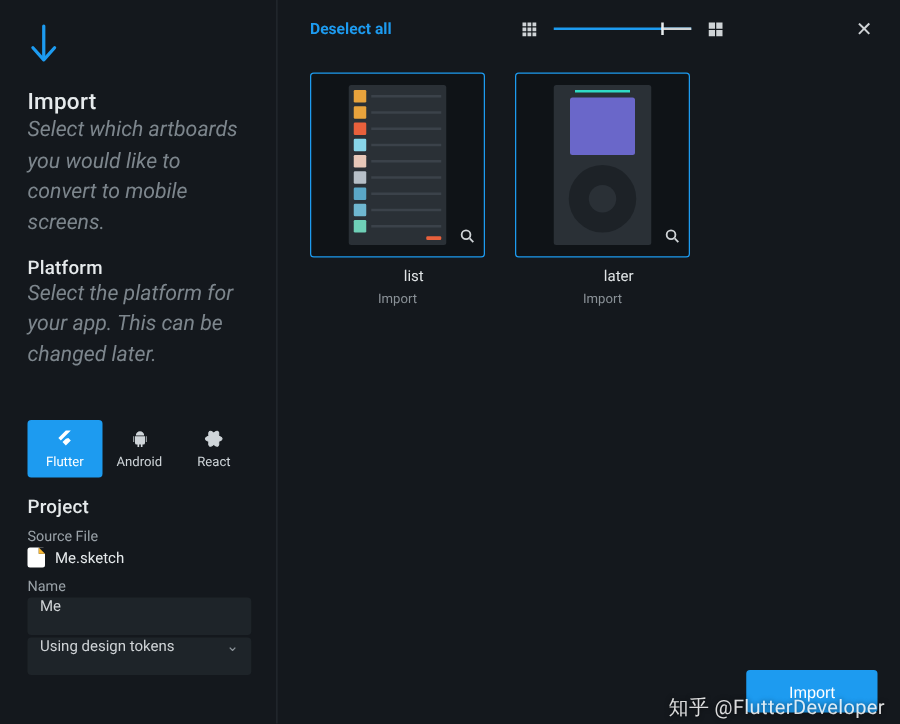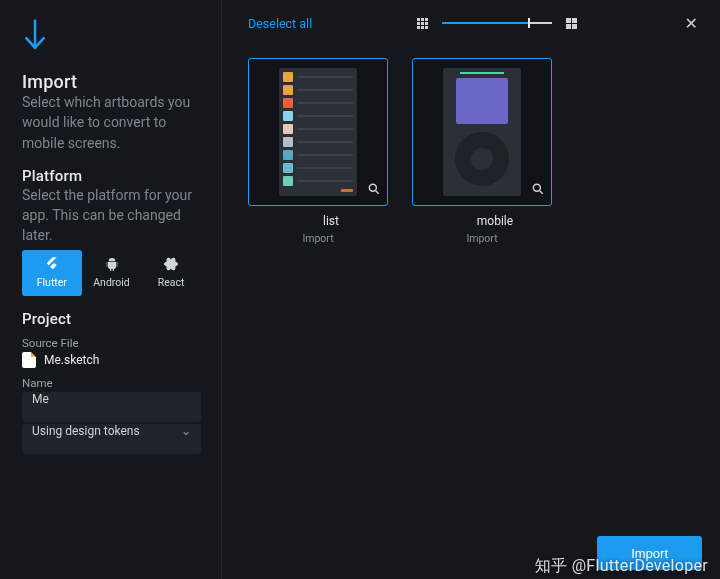--- a/index.html
+++ b/index.html
@@ -16,31 +16,32 @@
     width: 222px;
     padding: 18px 20px 18px 22px;
     display: flex;
     flex-direction: column;
     gap: 14px;
     border-right: 1px solid #242a30;
   }
   .logo svg { width: 26px; height: 36px; stroke: #1d9bf0; }
   h1.section-title { font-size: 18px; font-weight: 500; color: #e6eaec; letter-spacing: .2px; }
   h2.section-title { font-size: 15px; font-weight: 500; color: #e6eaec; letter-spacing: .2px; }
-  .section-desc { font-size: 14px; line-height: 1.45; color: #7d868d; }
+  .section-desc { font-size: 17px; line-height: 1.45; color: #7d868d; font-style: italic; }
   .platform-grid { display: flex; gap: 0; margin-top: 4px; }
   .plat-btn {
     flex: 1;
     display: flex; flex-direction: column; align-items: center; justify-content: center;
     gap: 4px;
     height: 46px;
     color: #cfd5d9;
     font-size: 10.5px;
     cursor: pointer;
     border-radius: 3px;
+    margin-top: 36px;
   }
   .plat-btn.selected { background: #1d9bf0; color: #fff; }
   .plat-btn svg, .plat-ico { width: 16px; height: 16px; fill: currentColor; }
   .field-label { font-size: 11.5px; color: #9aa2a8; margin-top: 8px; }
   .file-row { display: flex; align-items: center; gap: 8px; margin-top: 2px; }
   .file-ico {
     width: 14px; height: 16px; background: #fff; border-radius: 2px;
     position: relative;
   }
   .file-ico::after {
@@ -56,21 +57,21 @@
     margin-top: 2px;
   }
   .chev { color: #8e969c; }
   
   .main { flex: 1; display: flex; flex-direction: column; }
   .topbar {
     display: flex; align-items: center; gap: 14px;
     padding: 14px 20px 8px 26px;
     height: 40px;
   }
-  .link { color: #1d9bf0; font-size: 12.5px; cursor: pointer; }
+  .link { color: #1d9bf0; font-size: 12.5px; cursor: pointer; font-weight: bold; }
   .spacer { flex: 1; }
   .grid-ico { display: grid; grid-template-columns: repeat(3,3px); grid-template-rows: repeat(3,3px); gap: 1px; }
   .grid-ico span { background: #cfd3d6; }
   .grid-ico.big { grid-template-columns: repeat(2,5px); grid-template-rows: repeat(2,5px); gap: 1px; }
   .slider {
     width: 110px; height: 2px; background: #1d9bf0; position: relative;
   }
   .slider .rest { position: absolute; right: 0; top: 0; height: 2px; width: 22%; background: #cfd3d6; }
   .slider .thumb { position: absolute; top: -4px; left: 78%; width: 2px; height: 10px; background: #e8ecee; }
   .close { font-size: 16px; color: #cfd3d6; cursor: pointer; padding: 0 2px; }
@@ -272,21 +273,21 @@
               <div class="c"></div>
             </div>
         </div>
         <span class="zoom">
           <svg width="14" height="14" viewBox="0 0 24 24" fill="none" stroke="currentColor" stroke-width="2.5">
               <circle cx="10" cy="10" r="6"></circle>
               <path d="M15 15l5 5"></path>
             </svg>
         </span>
       </div>
-      <span class="title">mobile</span>
+      <span class="title">later</span>
       <span class="sub">Import</span>
     </div>
   </div>
 
   <div class="footer">
     <button class="btn-primary">Import</button>
   </div>
 </main>
 
 <div class="watermark">知乎 @FlutterDeveloper</div>

